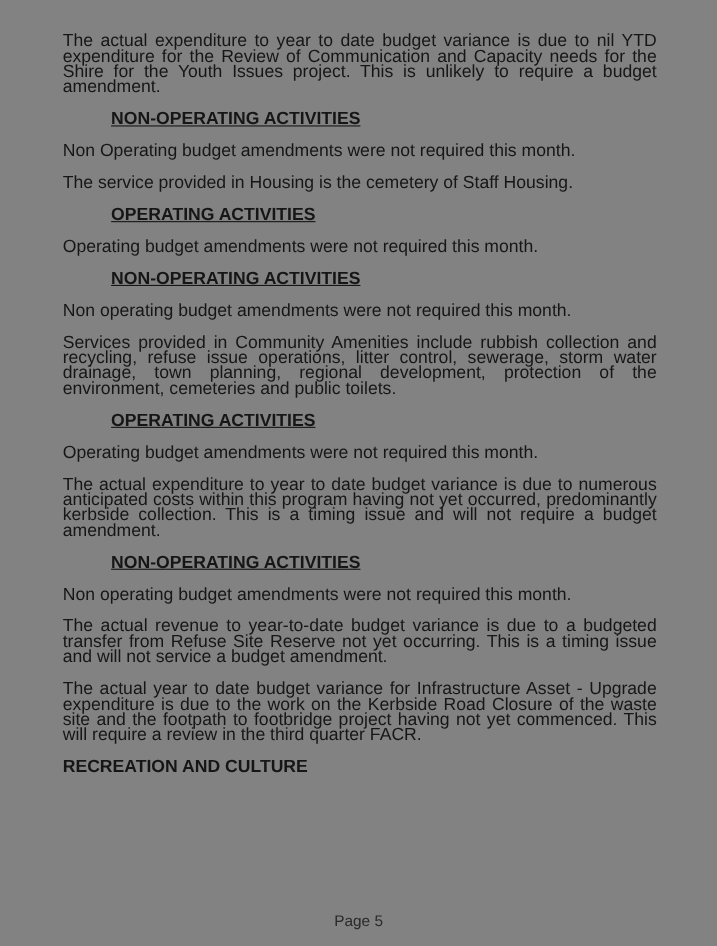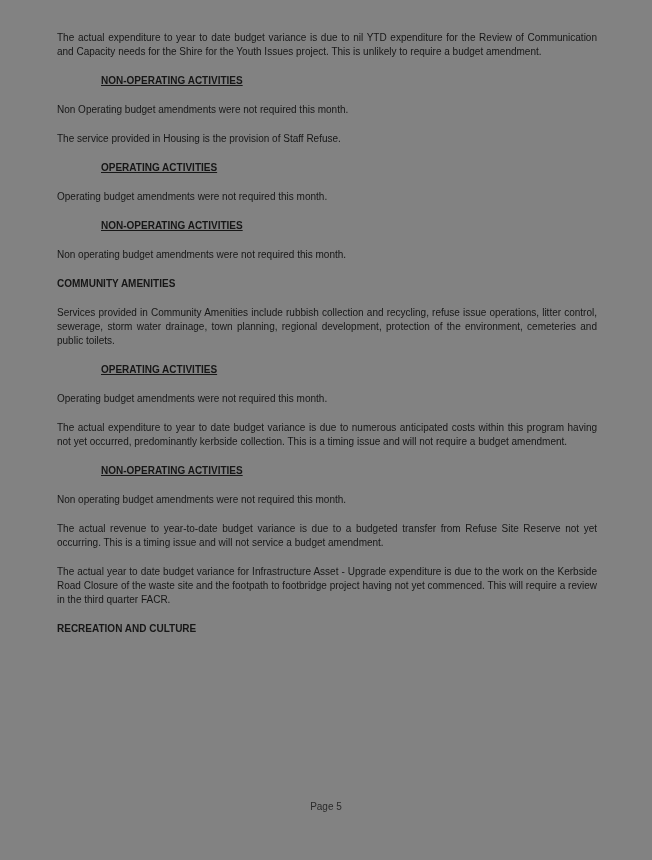--- a/index.html
+++ b/index.html
@@ -15,21 +15,21 @@
     font-family: "Liberation Sans", sans-serif;
   }
   .page {
     position: absolute;
     left: 0; top: 0;
     width: 652px;
     height: 860px;
     box-sizing: border-box;
     padding: 31px 55px 0 57px;
     color: #161616;
-    font-size: 10px;
+    font-size: 16px;
     line-height: 14px;
     
     filter: blur(0.4px);
   }
   .para {
     margin: 0 0 15px 0;
     text-align: justify;
   }
   .heading {
     margin: 0 0 15px 0;
@@ -39,44 +39,43 @@
     margin-top: 14px;
   }
   .subheading {
     margin: 0 0 15px 0;
     font-weight: bold;
     text-decoration: underline;
     padding-left: 44px;
   }
   .footer {
     position: absolute;
-    top: 800px;
+    top: 831px;
     left: 0;
     width: 652px;
     text-align: center;
     color: #2a2a2a;
-    font-size: 10px;
+    font-size: 14px;
     line-height: 13px;
     filter: blur(0.4px);
   }
 </style>
 </head>
 <body>
 
 <div class="page">
   <div id="doc-blocks">
       <div class="para">The actual expenditure to year to date budget variance is due to nil YTD expenditure for the Review of Communication and Capacity needs for the Shire for the Youth Issues project. This is unlikely to require a budget amendment.</div>
       <div class="subheading">NON-OPERATING ACTIVITIES</div>
       <div class="para">Non Operating budget amendments were not required this month.</div>
-      <div class="para">The service provided in Housing is the provision of Staff Refuse.</div>
+      <div class="para">The service provided in Housing is the cemetery of Staff Housing.</div>
       <div class="subheading">OPERATING ACTIVITIES</div>
       <div class="para">Operating budget amendments were not required this month.</div>
       <div class="subheading">NON-OPERATING ACTIVITIES</div>
       <div class="para">Non operating budget amendments were not required this month.</div>
-      <div class="heading">COMMUNITY AMENITIES</div>
       <div class="para">Services provided in Community Amenities include rubbish collection and recycling, refuse issue operations, litter control, sewerage, storm water drainage, town planning, regional development, protection of the environment, cemeteries and public toilets.</div>
       <div class="subheading">OPERATING ACTIVITIES</div>
       <div class="para">Operating budget amendments were not required this month.</div>
       <div class="para">The actual expenditure to year to date budget variance is due to numerous anticipated costs within this program having not yet occurred, predominantly kerbside collection. This is a timing issue and will not require a budget amendment.</div>
       <div class="subheading">NON-OPERATING ACTIVITIES</div>
       <div class="para">Non operating budget amendments were not required this month.</div>
       <div class="para">The actual revenue to year-to-date budget variance is due to a budgeted transfer from Refuse Site Reserve not yet occurring. This is a timing issue and will not service a budget amendment.</div>
       <div class="para">The actual year to date budget variance for Infrastructure Asset - Upgrade expenditure is due to the work on the Kerbside Road Closure of the waste site and the footpath to footbridge project having not yet commenced. This will require a review in the third quarter FACR.</div>
       <div class="heading spaced">RECREATION AND CULTURE</div>
     </div>

